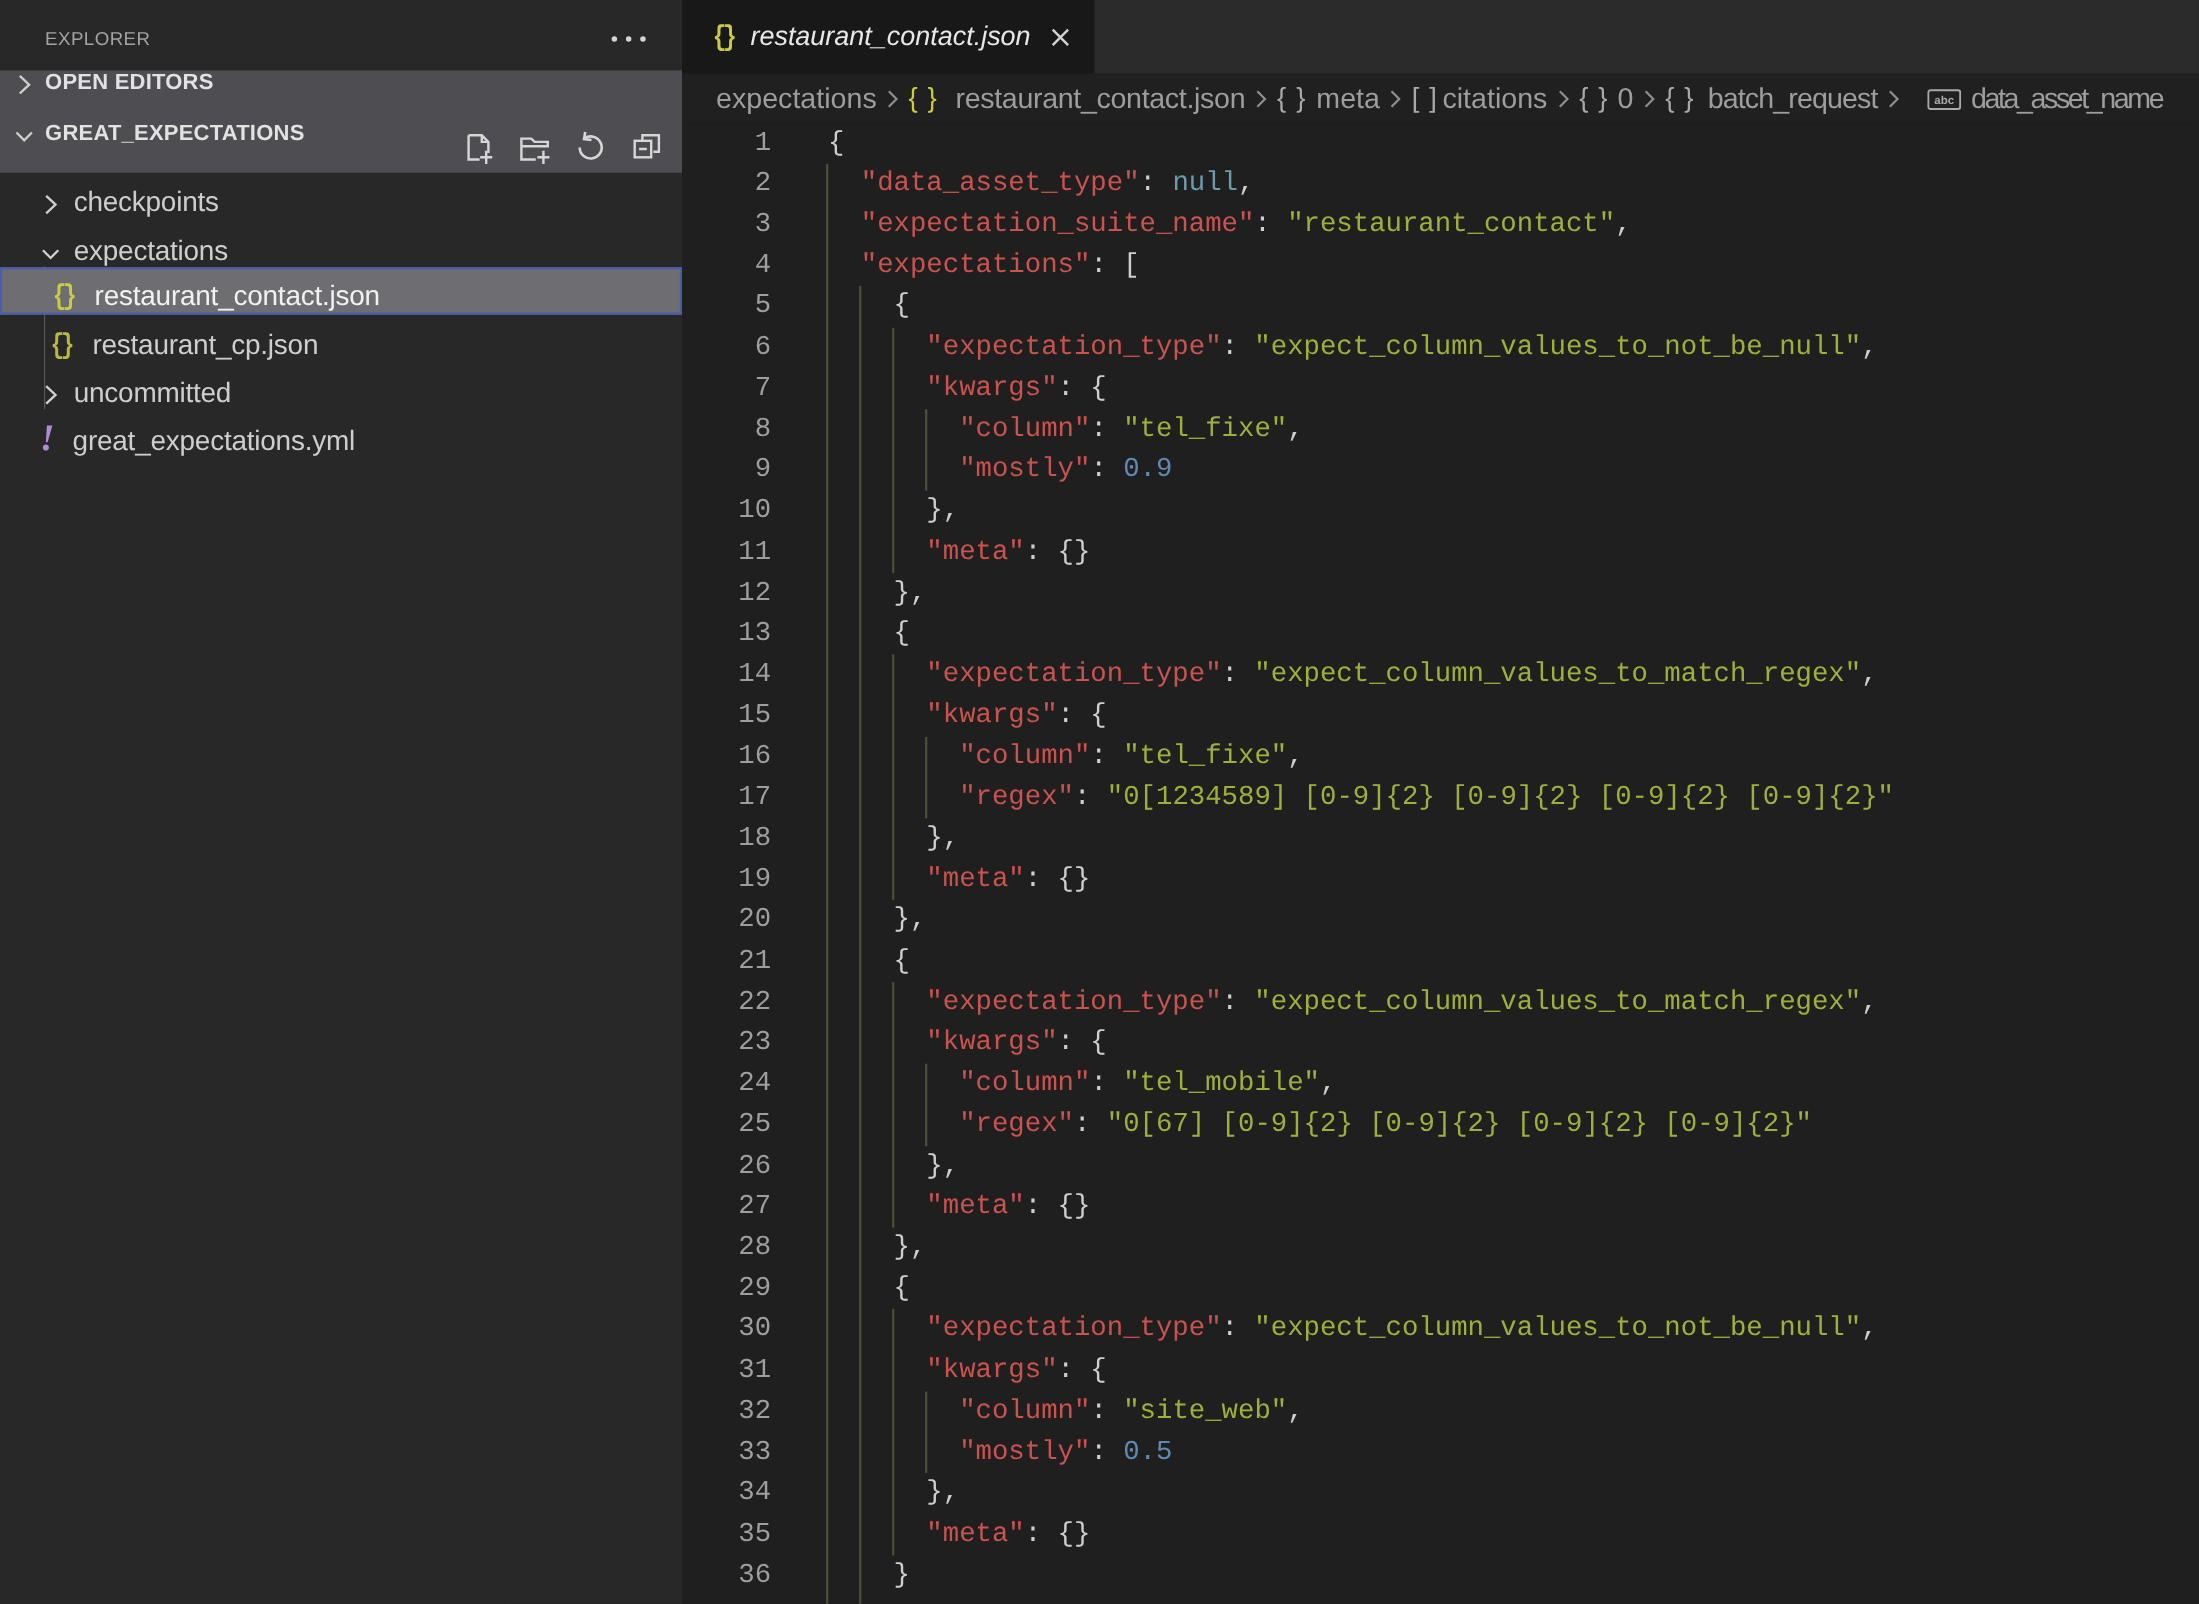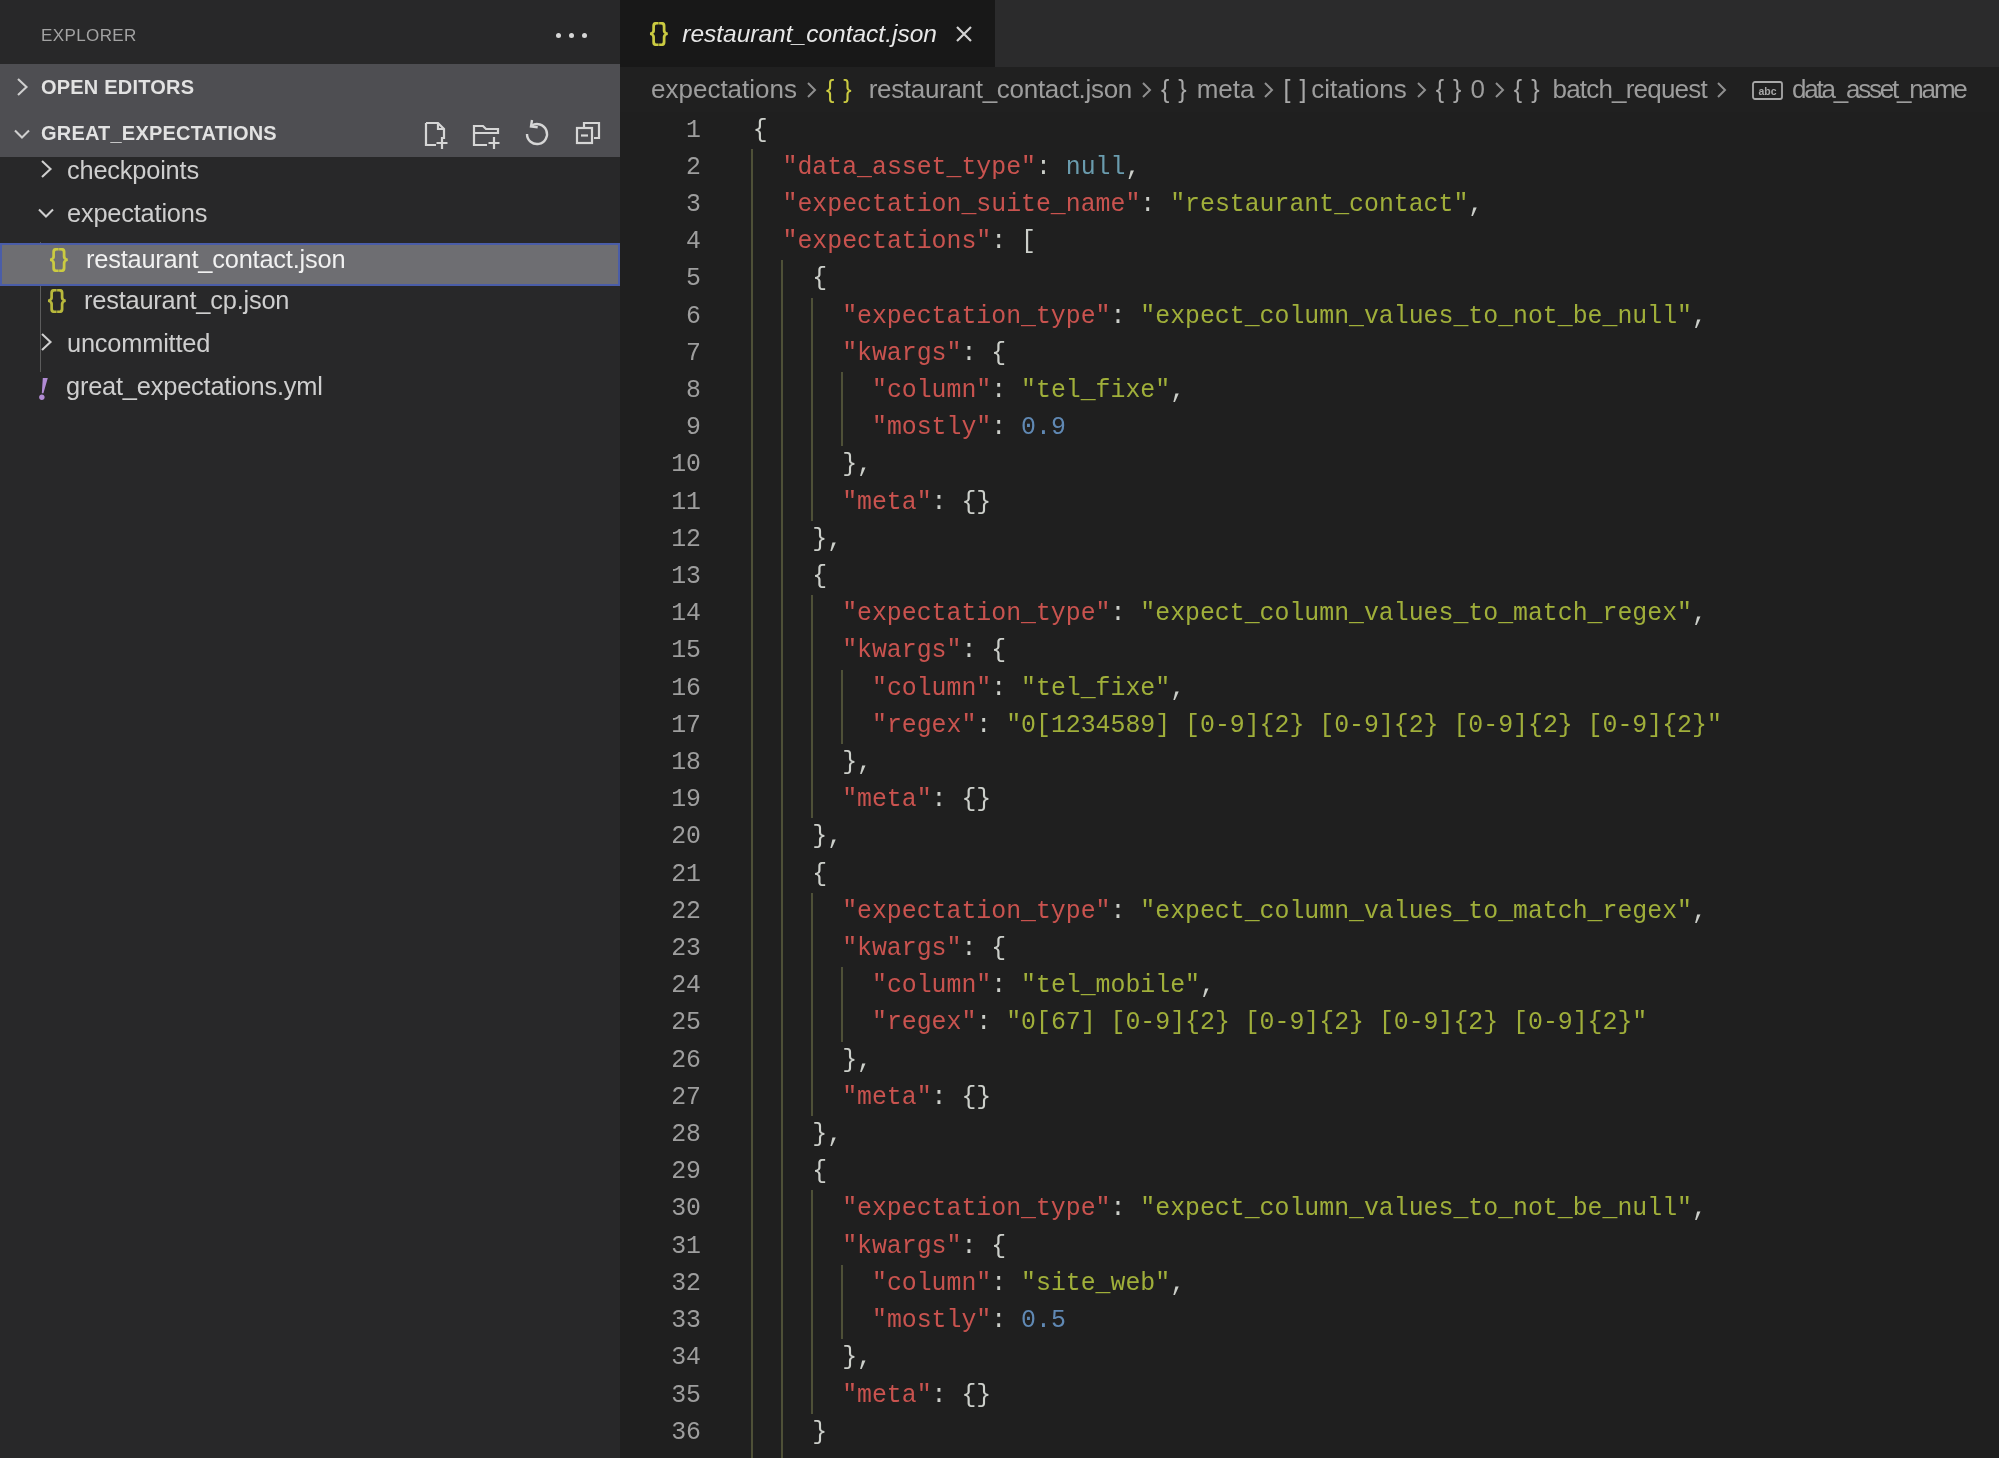--- a/index.html
+++ b/index.html
@@ -1,27 +1,27 @@
 <!DOCTYPE html>
 <html><head><meta charset="utf-8">
 <style>
 *{margin:0;padding:0;box-sizing:border-box}
 html,body{width:1999px;height:1458px;background:#1f1f1f;overflow:hidden;font-family:"Liberation Sans",sans-serif}
 #sidebar{position:absolute;left:0;top:0;width:620px;height:1458px;background:#282829}
 #sbtitle{position:absolute;left:41px;top:26px;font-size:17px;color:#a3a3a3;letter-spacing:.4px}
 #sbdots{position:absolute;left:556px;top:33px;display:flex;gap:8px}
 #sbdots i{width:5px;height:5px;border-radius:50%;background:#d6d6d6}
 #secband{position:absolute;left:0;top:64px;width:620px;height:93px;background:#4e4e52}
-.sechead{position:absolute;left:0;width:620px;height:46px;display:flex;align-items:center}
+.sechead{position:absolute;left:0;width:620px;height:46px;display:flex;}
 .sechead .lbl{font-weight:bold;font-size:20px;color:#e2e2e2;letter-spacing:.2px;margin-left:8px}
 .chev{width:22px;height:26px;flex:0 0 22px;margin-left:11px}
 .acticons{position:absolute;right:16px;top:8px;display:flex;gap:19px}
 .acticons svg{display:block}
 #tree{position:absolute;left:0;top:156px;width:620px}
-.trow{position:relative;width:620px;height:43.3px;display:flex;align-items:flex-start;font-size:25.4px;letter-spacing:-0.2px;color:#cecece;white-space:pre}
+.trow{position:relative;width:620px;height:43.3px;display:flex;align-items:flex-end;font-size:25.4px;letter-spacing:-0.2px;color:#cecece;white-space:pre}
 .trow .chev{margin-left:35px}
 .trow .fname{margin-left:10px}
 .trow .cicon{margin-left:48px;width:24px;flex:0 0 24px;display:flex;justify-content:center}
 .trow .ctext{margin-left:12px}
 .trow .ricon{margin-left:31px;width:24px;flex:0 0 24px;display:flex;justify-content:center}
 .trow .rtext{margin-left:11px}
 .brace{font-family:"Liberation Mono",monospace;font-size:26px;font-weight:bold;color:#b9b93c;letter-spacing:-4px;display:inline-block;transform:scaleX(.8);transform-origin:0 50%;padding-right:5px}
 .sel{background:#6e6e72;border:2px solid #4a5da8;color:#f1f1f1}
 .sel .brace{color:#cbcb41}
 #tguide{position:absolute;left:40px;top:242px;width:1px;height:130px;background:#5c5c5c}

